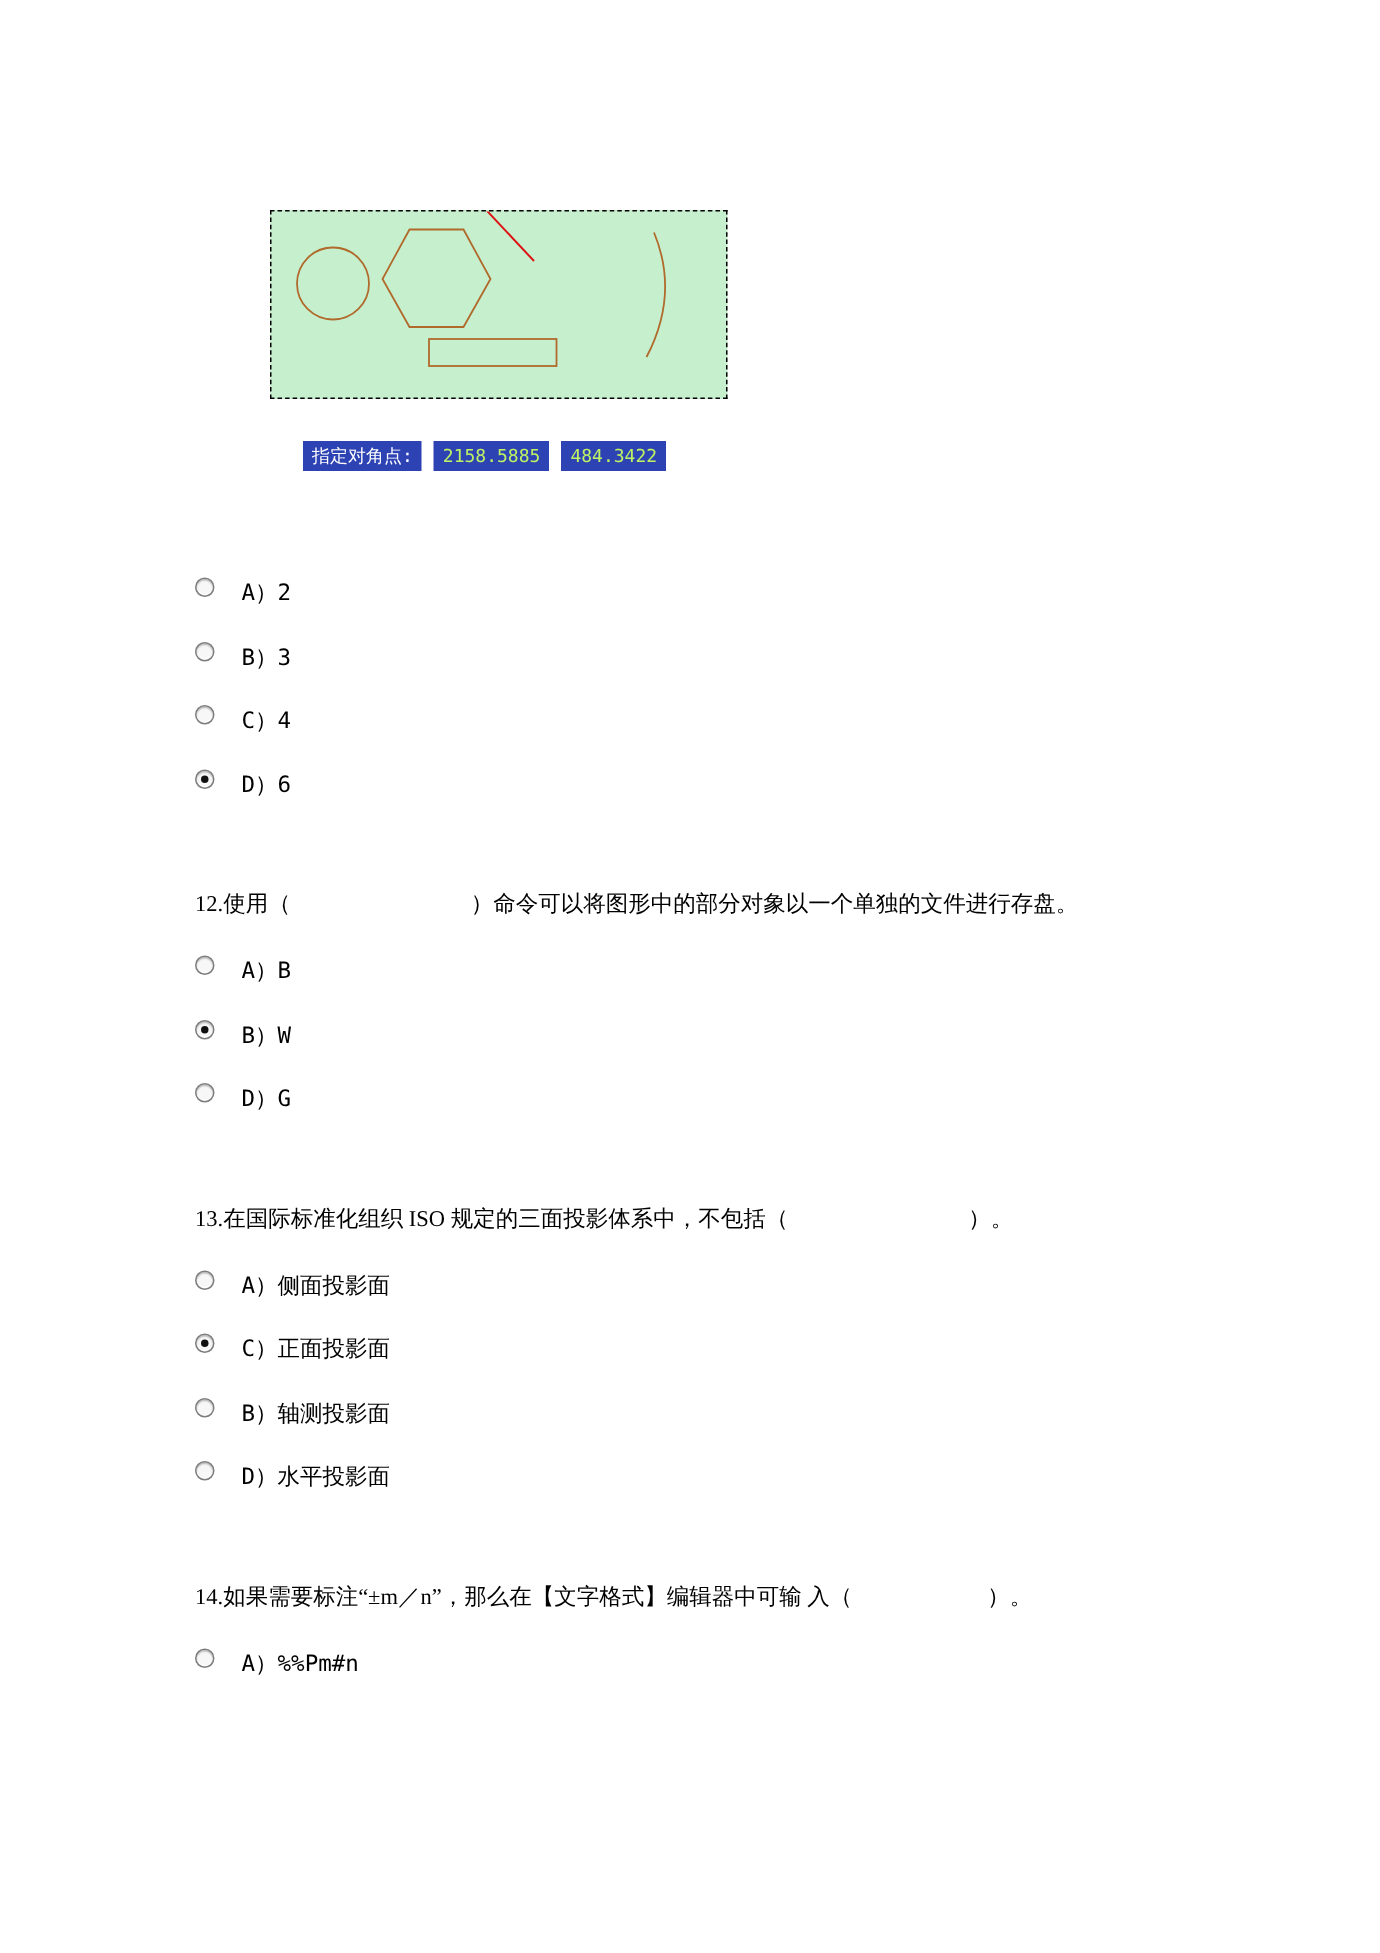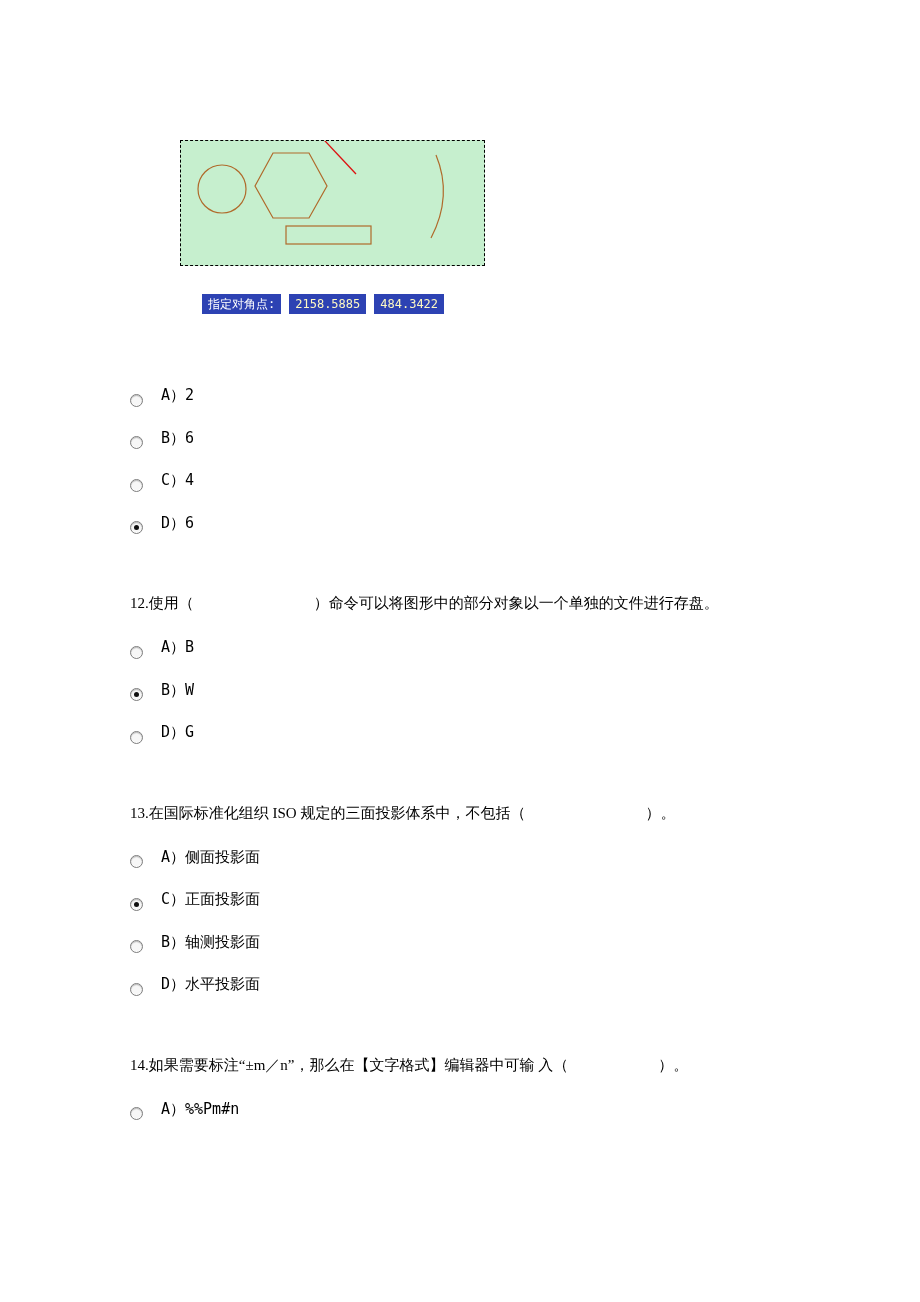--- a/index.html
+++ b/index.html
@@ -40,32 +40,32 @@
       font-family: "SimSun", monospace;
       font-size: 12px;
     }
     .cmd-label {
       background: #2d42b3;
       color: #fff;
       padding: 1px 6px;
     }
     .cmd-val {
       background: #2d42b3;
-      color: #fef9c3;
+      color: #bef264;
       padding: 1px 6px;
       font-variant-numeric: tabular-nums;
     }
     .question {
       margin-top: 44px;
       margin-bottom: 8px;
       line-height: 2.0;
     }
     .option-row {
       display: flex;
-      align-items: flex-end;
+      align-items: flex-start;
       padding: 10px 0 10px 0;
       gap: 18px;
     }
     .radio {
       width: 13px;
       height: 13px;
       border-radius: 50%;
       border: 1px solid #7d7d7d;
       background: #f7f7f7;
       box-shadow: inset 0 1px 1px rgba(0,0,0,.25), inset 0 -1px 0 rgba(255,255,255,.8);
@@ -120,21 +120,21 @@
   </div>
 </div>
 
 <div>
   <div class="option-row">
     <span class="radio"></span>
     <span class="option-text">A）2</span>
   </div>
   <div class="option-row">
     <span class="radio"></span>
-    <span class="option-text">B）6</span>
+    <span class="option-text">B）3</span>
   </div>
   <div class="option-row">
     <span class="radio"></span>
     <span class="option-text">C）4</span>
   </div>
   <div class="option-row">
     <span class="radio selected"></span>
     <span class="option-text">D）6</span>
   </div>
 </div>

